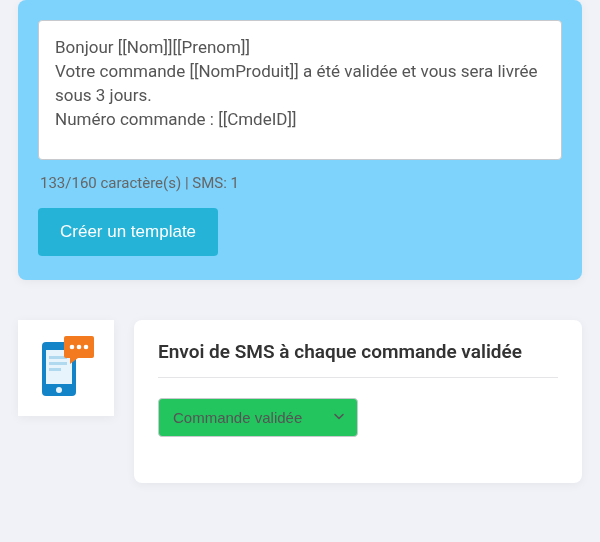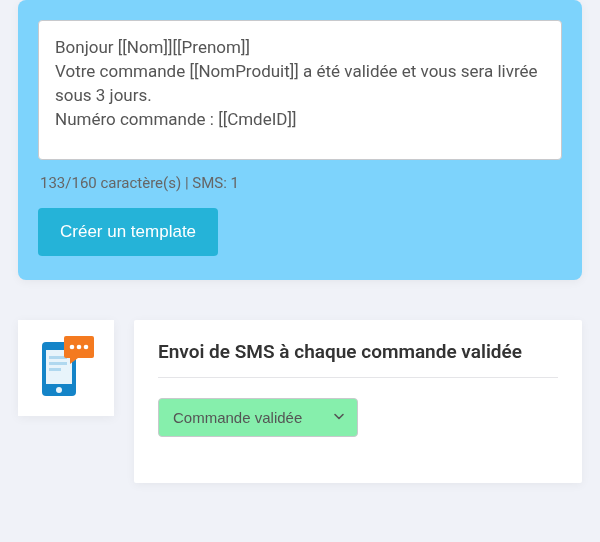--- a/index.html
+++ b/index.html
@@ -60,21 +60,21 @@
       display: flex;
       align-items: center;
       justify-content: center;
       box-shadow: 0 2px 10px rgba(0,0,0,0.05);
     }
     .card-bottom {
       background: #fff;
       flex: 1;
       padding: 20px 24px 28px 24px;
       box-shadow: 0 2px 10px rgba(0,0,0,0.05);
-      border-radius: 2px;
+      border-radius: 8px;
     }
     .section-title {
       font-size: 19px;
       font-weight: 600;
       color: #333;
       padding-bottom: 14px;
       border-bottom: 1px solid #e5e5e8;
       margin-bottom: 20px;
     }
     .form-row {
@@ -99,21 +99,21 @@
       flex: 1;
       max-width: 200px;
     }
     .select {
       width: 100%;
       padding: 10px 34px 10px 14px;
       border: 1px solid #c8c9cc;
       border-radius: 4px;
       font-size: 15px;
       color: #555;
-      background: #86efac;
+      background: #22c55e;
       appearance: none;
       cursor: pointer;
     }
     .chevron {
       position: absolute;
       right: 12px;
       top: 50%;
       transform: translateY(-50%);
       pointer-events: none;
     }

